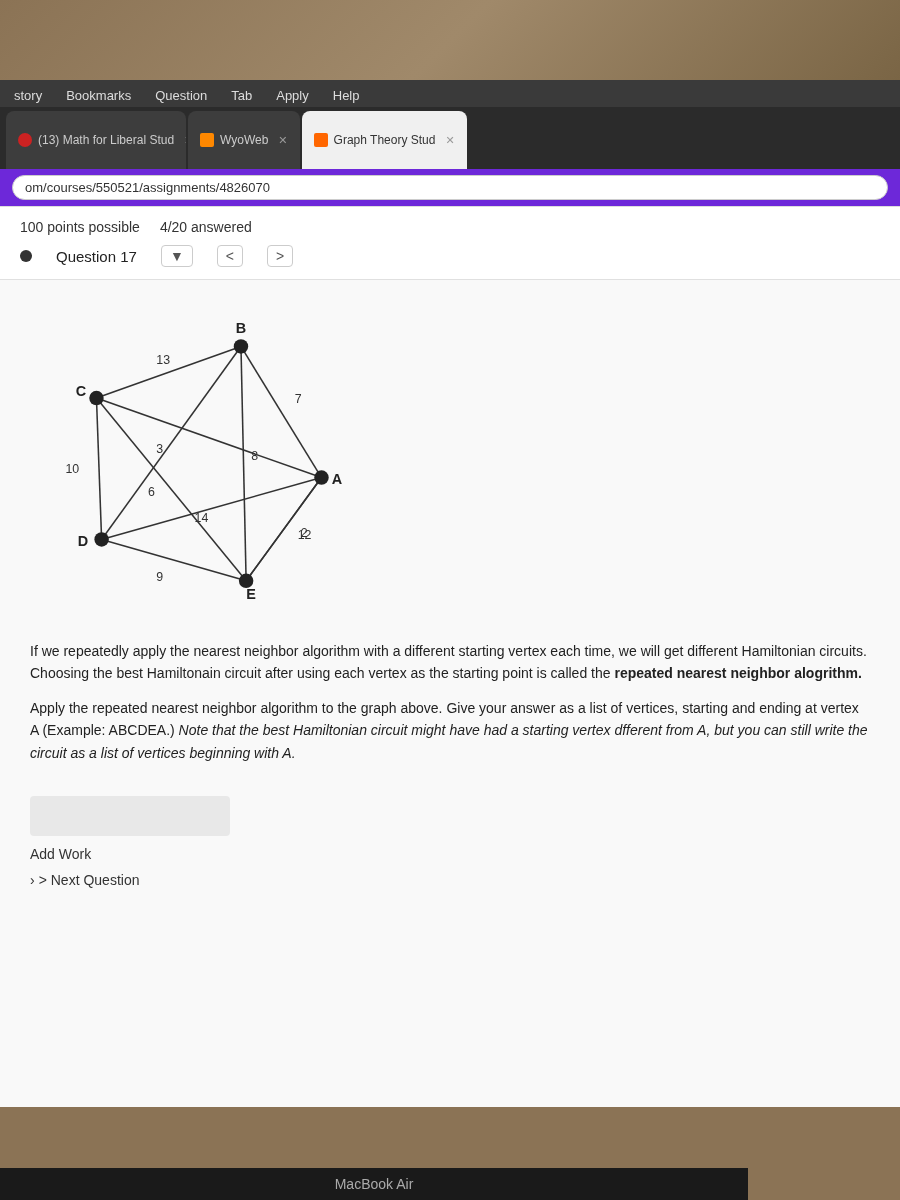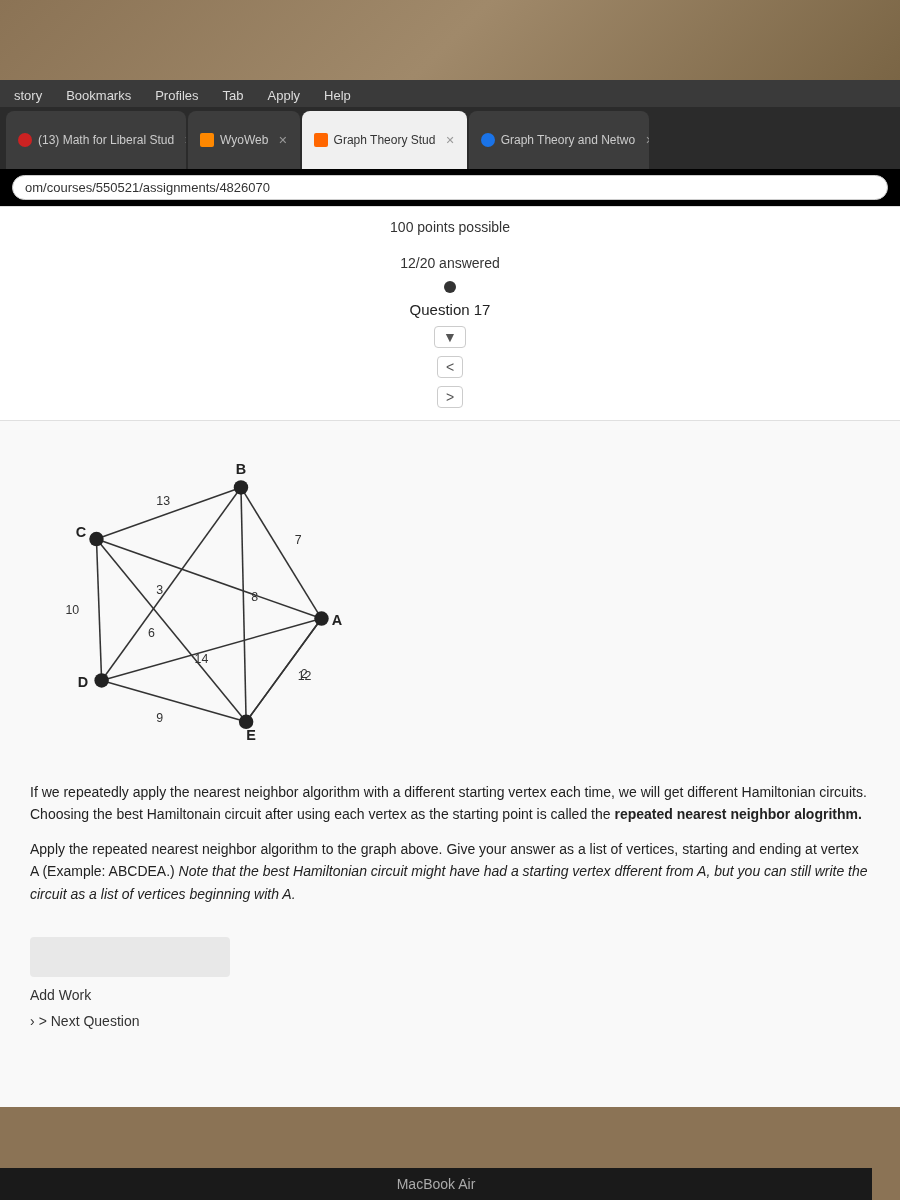--- a/index.html
+++ b/index.html
@@ -78,21 +78,21 @@
     .tab .favicon {
       width: 14px;
       height: 14px;
       border-radius: 2px;
       display: inline-block;
       flex-shrink: 0;
     }
 
     
     .address-bar {
-      background: #000000;
+      background: #6d28d9;
       padding: 6px 12px;
       display: flex;
       align-items: center;
       gap: 8px;
       border-bottom: 1px solid #ddd;
     }
 
     .address-url {
       flex: 1;
       background: white;
@@ -115,29 +115,27 @@
       border-bottom: 1px solid #e0e0e0;
       background: white;
     }
 
     .points-info {
       font-size: 14px;
       color: #333;
       display: flex;
       gap: 20px;
       align-items: center;
-      flex-direction: column;
     }
 
     .question-nav {
       margin-top: 10px;
       display: flex;
       align-items: center;
-      gap: 8px;
-      flex-direction: column;
+      gap: 24px;
     }
 
     .question-dot {
       width: 12px;
       height: 12px;
       border-radius: 50%;
       background: #333;
       display: inline-block;
     }
 
@@ -217,39 +215,39 @@
 
     
     .bottom-bar {
       background: #1a1a1a;
       color: #888;
       text-align: center;
       padding: 8px;
       font-size: 13px;
       position: fixed;
       bottom: 0;
-      width: 872px;
+      width: 748px;
     }
 
     .macbook-label {
       color: #aaa;
       font-size: 14px;
     }
   </style>
 </head>
 <body>
 
 <div class="top-bg"></div>
 
 <div class="browser-chrome">
 
   <div class="menu-bar">
     <span>story</span>
     <span>Bookmarks</span>
-    <span>Profiles</span>
+    <span>Question</span>
     <span>Tab</span>
     <span>Apply</span>
     <span>Help</span>
   </div>
 
   <div class="tab-bar">
 
     <div class="tab">
       <span class="favicon" style="background:#cc2222; border-radius:50%;"></span>
       <span>(13) Math for Liberal Stud</span>
@@ -261,38 +259,33 @@
       <span>WyoWeb</span>
       <span class="close-btn">✕</span>
     </div>
 
     <div class="tab active">
       <span class="favicon" style="background:#ff6600;"></span>
       <span>Graph Theory Stud</span>
       <span class="close-btn">✕</span>
     </div>
 
-    <div class="tab">
-      <span class="favicon" style="background:#1a73e8; border-radius:50%;"></span>
-      <span>Graph Theory and Netwo</span>
-      <span class="close-btn">✕</span>
-    </div>
   </div>
 
   <div class="address-bar">
     <div class="address-url">om/courses/550521/assignments/4826070</div>
   </div>
 </div>
 
 <div class="page-content">
 
   <div class="exam-header">
     <div class="points-info">
       <span>100 points possible</span>
-      <span>12/20 answered</span>
+      <span>4/20 answered</span>
     </div>
     <div class="question-nav">
       <span class="question-dot"></span>
       <span class="question-label">Question 17</span>
       <button class="nav-btn">▼</button>
       <button class="nav-btn">&lt;</button>
       <button class="nav-btn">&gt;</button>
     </div>
   </div>
 

